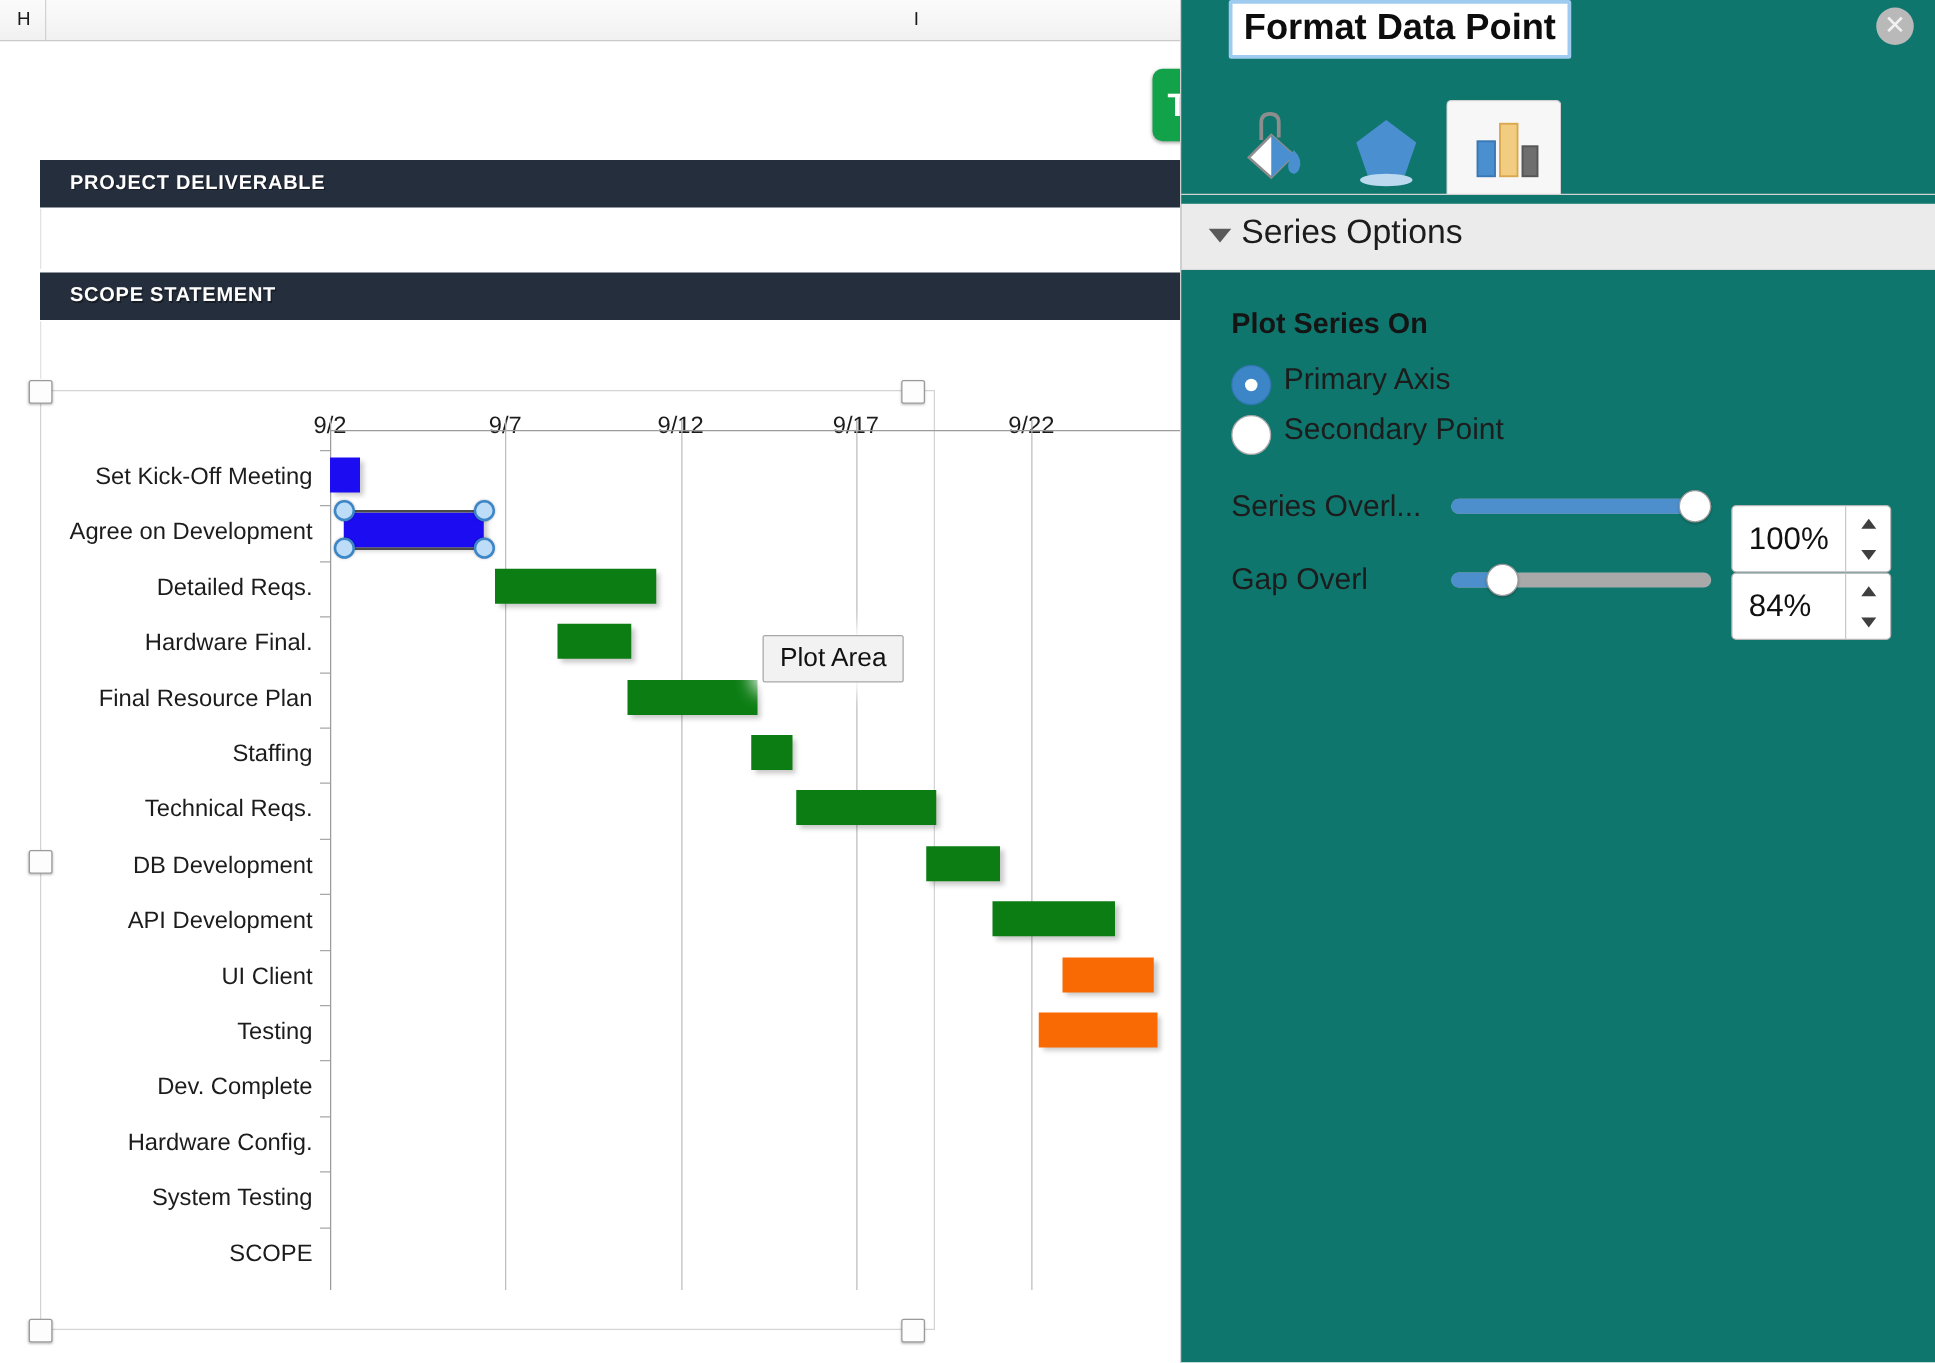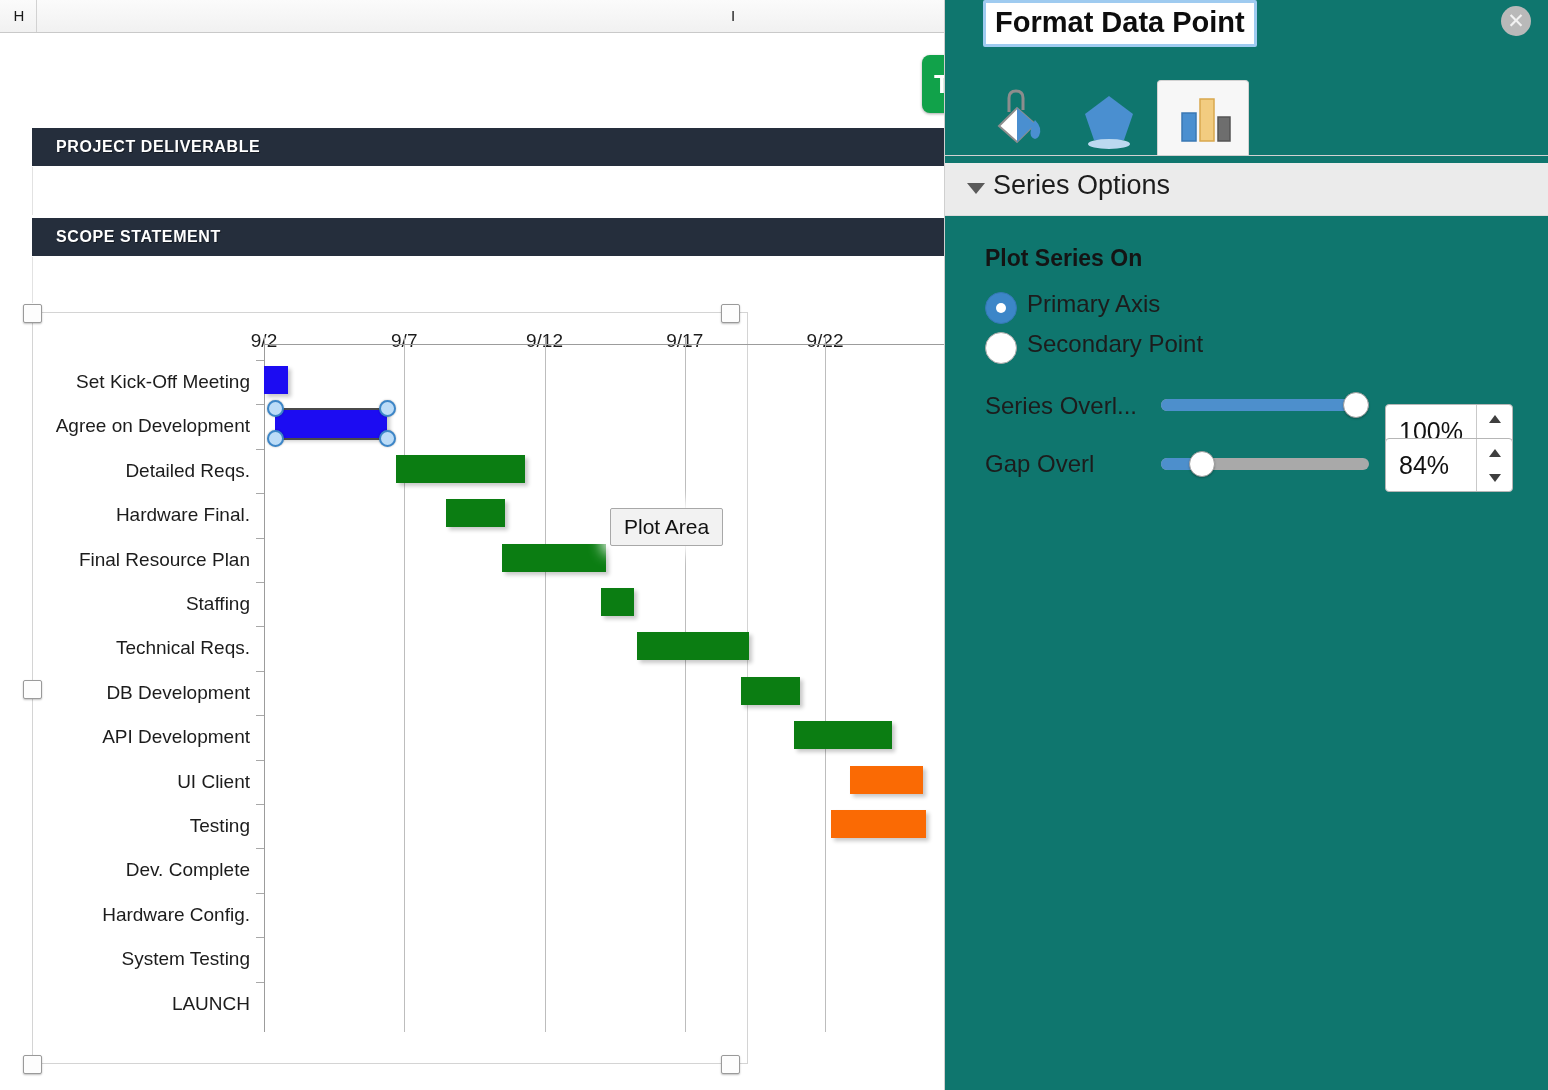--- a/index.html
+++ b/index.html
@@ -192,21 +192,21 @@
       <div class="cat-label" style="top: 188.6px; right: 0px; width: 218px;">Final Resource Plan</div>
       <div class="cat-label" style="top: 233px; right: 0px; width: 218px;">Staffing</div>
       <div class="cat-label" style="top: 277.4px; right: 0px; width: 218px;">Technical Reqs.</div>
       <div class="cat-label" style="top: 321.8px; right: 0px; width: 218px;">DB Development</div>
       <div class="cat-label" style="top: 366.2px; right: 0px; width: 218px;">API Development</div>
       <div class="cat-label" style="top: 410.6px; right: 0px; width: 218px;">UI Client</div>
       <div class="cat-label" style="top: 455px; right: 0px; width: 218px;">Testing</div>
       <div class="cat-label" style="top: 499.4px; right: 0px; width: 218px;">Dev. Complete</div>
       <div class="cat-label" style="top: 543.8px; right: 0px; width: 218px;">Hardware Config.</div>
       <div class="cat-label" style="top: 588.2px; right: 0px; width: 218px;">System Testing</div>
-      <div class="cat-label" style="top: 632.6px; right: 0px; width: 218px;">LAUNCH</div>
+      <div class="cat-label" style="top: 632.6px; right: 0px; width: 218px;">SCOPE</div>
     </div>
 
   <div id="bars" style="position:absolute;left:0;top:0;width:1060px;height:752px;">
       <div class="bar" style="left: 232px; top: 54px; width: 23.8425px; background: rgb(28, 12, 242);"></div>
       <div class="bar" style="left: 243.22px; top: 98.4px; width: 112.2px; background: rgb(28, 12, 242);"></div>
       <div class="sel-edge" style="left: 243.22px; top: 96.4px; width: 112.2px; height: 2px;"></div>
       <div class="sel-edge" style="left: 243.22px; top: 126.4px; width: 112.2px; height: 2px;"></div>
       <div class="sel-handle" style="left: 235.22px; top: 88.4px;"></div>
       <div class="sel-handle" style="left: 347.42px; top: 88.4px;"></div>
       <div class="sel-handle" style="left: 235.22px; top: 118.4px;"></div>
@@ -288,19 +288,19 @@
     <div class="spin-sep"></div>
     <div class="spin-up"></div>
     <div class="spin-dn"></div>
   </div>
 
   <div class="ctrl-label" style="top:450px;">Gap Overl</div>
   <div class="slider" style="left:216px;top:458px;width:208px;">
     <div class="slider-fill" style="width:21%;"></div>
   </div>
   <div class="slider-knob" style="left:244px;top:451px;"></div>
-  <div class="spin" style="left:440px;top:438px;">
+  <div class="spin" style="left:440px;top:458px;">
     <div class="spin-val">84%</div>
     <div class="spin-sep"></div>
     <div class="spin-up"></div>
     <div class="spin-dn"></div>
   </div>
 </div>
 
 </body></html>

